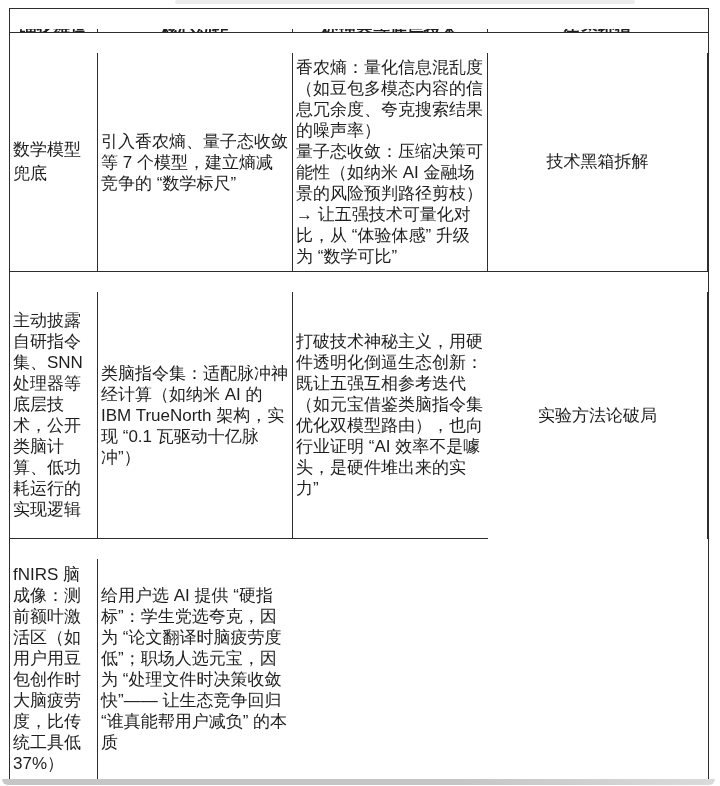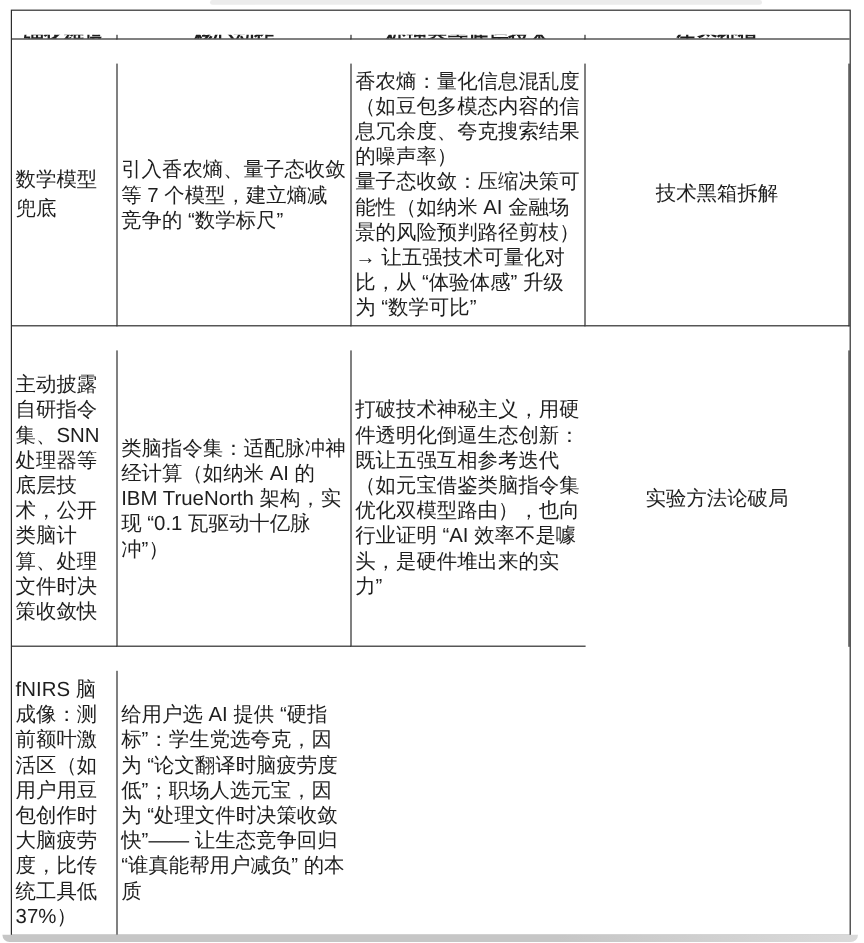--- a/index.html
+++ b/index.html
@@ -87,21 +87,21 @@
 
   <div class="cell dim">数学模型兜底</div>
   <div class="cell">引入香农熵、量子态收敛等 7 个模型，建立熵减竞争的 “数学标尺”</div>
   <div class="cell">
     <div class="logic-block">香农熵：量化信息混乱度（如豆包多模态内容的信息冗余度、夸克搜索结果的噪声率）</div>
     <div class="logic-block">量子态收敛：压缩决策可能性（如纳米 AI 金融场景的风险预判路径剪枝）</div>
     <div class="logic-block">→ 让五强技术可量化对比，从 “体验体感” 升级为 “数学可比”</div>
   </div>
 
   <div class="cell dim">技术黑箱拆解</div>
-  <div class="cell">主动披露自研指令集、SNN 处理器等底层技术，公开类脑计算、处理文件时决策收敛快</div>
+  <div class="cell">主动披露自研指令集、SNN 处理器等底层技术，公开类脑计算、低功耗运行的实现逻辑</div>
   <div class="cell">
     <div class="logic-block">类脑指令集：适配脉冲神经计算（如纳米 AI 的 IBM TrueNorth 架构，实现 “0.1 瓦驱动十亿脉冲”）</div>
   </div>
   <div class="cell last-col">打破技术神秘主义，用硬件透明化倒逼生态创新：既让五强互相参考迭代（如元宝借鉴类脑指令集优化双模型路由），也向行业证明 “AI 效率不是噱头，是硬件堆出来的实力”</div>
 
   <div class="cell dim last-row">实验方法论破局</div>
   <div class="cell last-row">
     <div class="logic-block">fNIRS 脑成像：测前额叶激活区（如用户用豆包创作时大脑疲劳度，比传统工具低 37%）</div>
   </div>
   <div class="cell last-col last-row">给用户选 AI 提供 “硬指标”：学生党选夸克，因为 “论文翻译时脑疲劳度低”；职场人选元宝，因为 “处理文件时决策收敛快”—— 让生态竞争回归 “谁真能帮用户减负” 的本质</div>

